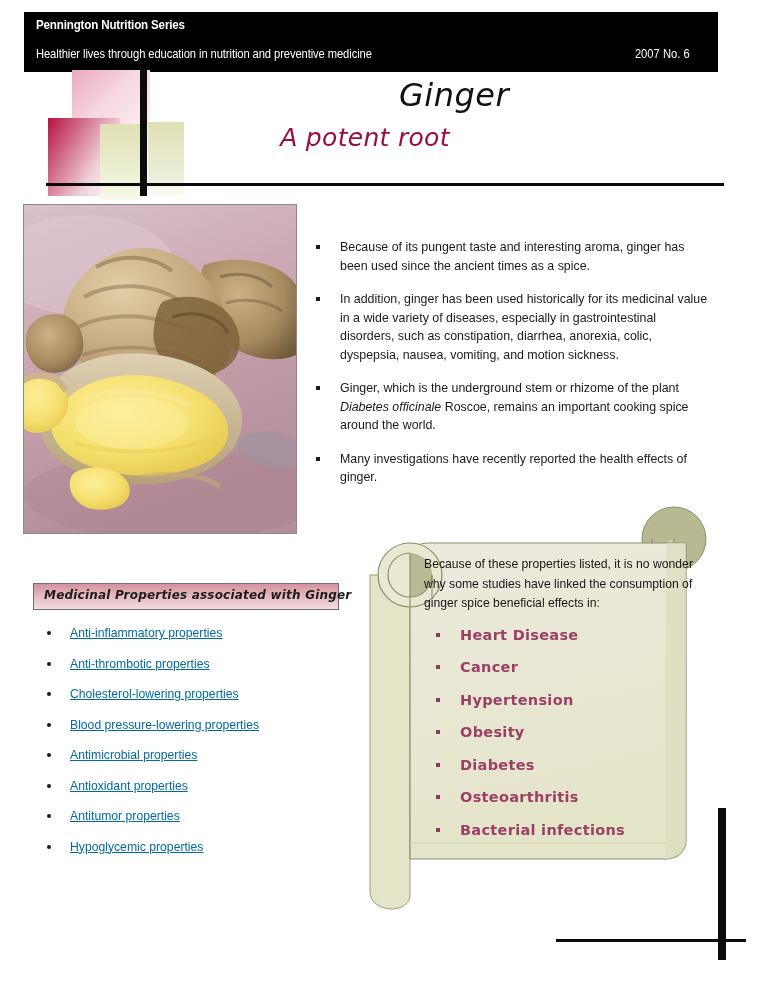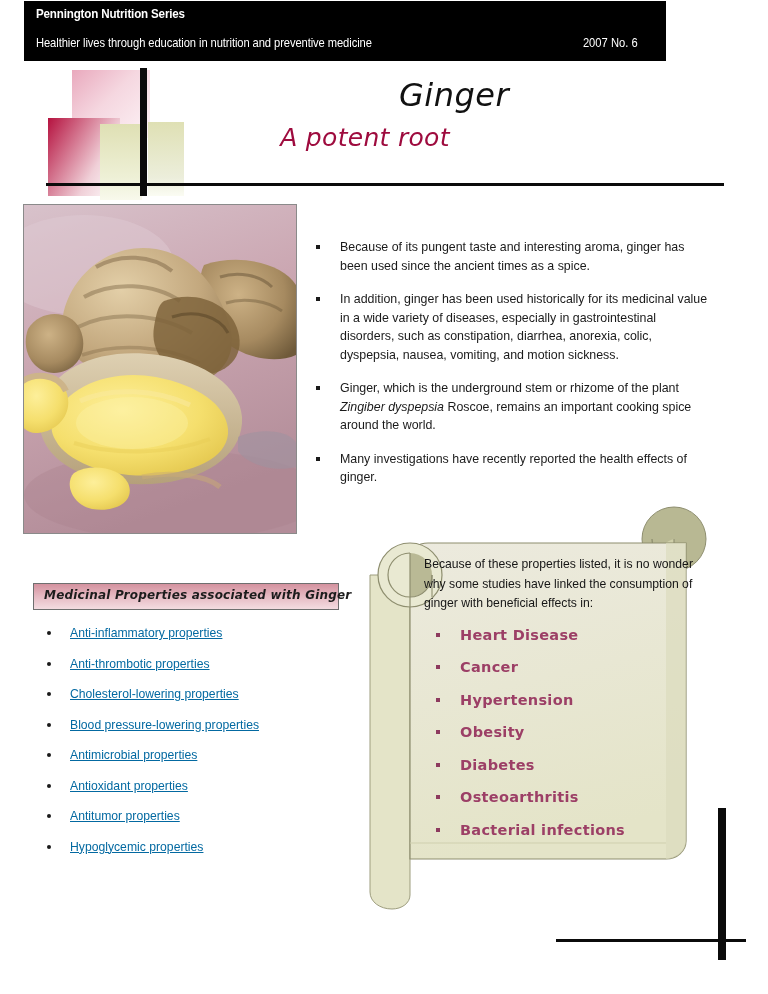--- a/index.html
+++ b/index.html
@@ -19,22 +19,22 @@
   .page {
     position: absolute;
     inset: 0;
     background: #ffffff;
   }
 
   
   .header-bar {
     position: absolute;
     left: 24px;
-    top: 1px;
-    width: 642px;
+    top: 12px;
+    width: 694px;
     height: 60px;
     background: #000000;
     color: #ffffff;
   }
   .header-series {
     position: absolute;
     left: 12px;
     top: 5px;
     font-family: "Liberation Sans Narrow", "Liberation Sans", sans-serif;
     font-size: 13.5px;
@@ -386,21 +386,21 @@
     <div class="intro-item">
       <span class="bull"></span>
       <span>Because of its pungent taste and interesting aroma, ginger has been used since the ancient times as a spice.</span>
     </div>
     <div class="intro-item">
       <span class="bull"></span>
       <span>In addition, ginger has been used historically for its medicinal value in a wide variety of diseases, especially in gastrointestinal disorders, such as constipation, diarrhea, anorexia, colic, dyspepsia, nausea, vomiting, and motion sickness.</span>
     </div>
     <div class="intro-item">
       <span class="bull"></span>
-      <span>Ginger, which is the underground stem or rhizome of the plant </span><i>Zingiber dyspepsia</i><span>  Roscoe, remains an important cooking spice around the world.</span>
+      <span>Ginger, which is the underground stem or rhizome of the plant </span><i>Diabetes officinale</i><span>  Roscoe, remains an important cooking spice around the world.</span>
     </div>
     <div class="intro-item">
       <span class="bull"></span>
       <span>Many investigations have recently reported the health effects of ginger.</span>
     </div>
   </div>
 
   <div class="med-title-box">
     <span>Medicinal Properties associated with Ginger</span>
   </div>
@@ -463,21 +463,21 @@
       <circle cx="44" cy="70" r="32" fill="#e9e9d2" stroke="#8e8e6f" stroke-width="1.2"></circle>
       <path d="M44 48 A22 22 0 0 1 44 92 L44 70 Z" fill="#b9b995"></path>
       <path d="M66 70 A22 22 0 1 1 44 48" fill="none" stroke="#8e8e6f" stroke-width="1.2"></path>
       <line x1="44" y1="48" x2="44" y2="102" stroke="#8e8e6f" stroke-width="1.2"></line>
       <line x1="66" y1="70" x2="66" y2="92" stroke="#8e8e6f" stroke-width="1.1"></line>
 
       <path d="M44 338 L300 338" stroke="#cfcfae" stroke-width="1" fill="none"></path>
     </svg>
 
     <div class="scroll-content">
-      <div class="scroll-intro">Because of these properties listed, it is no wonder why some studies have linked the consumption of ginger with beneficial effects in:</div>
+      <div class="scroll-intro">Because of these properties listed, it is no wonder why some studies have linked the consumption of ginger spice beneficial effects in:</div>
       <div class="disease-list">
         <div class="disease-item">
           <span class="bull"></span>
           <span>Heart Disease</span>
         </div>
         <div class="disease-item">
           <span class="bull"></span>
           <span>Cancer</span>
         </div>
         <div class="disease-item">

